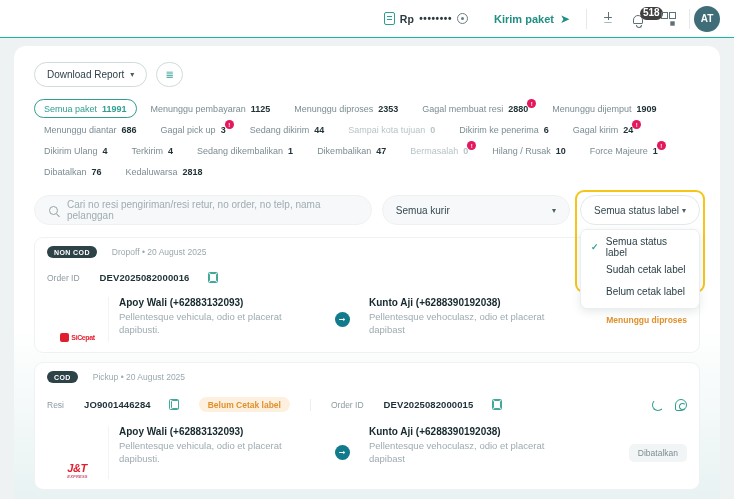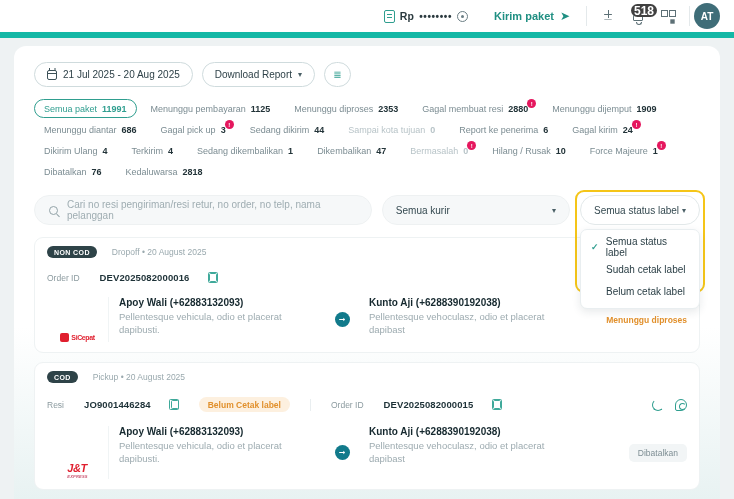--- a/index.html
+++ b/index.html
@@ -9,21 +9,21 @@
     background: #e9eef0;
     overflow: hidden;
   }
   .app { width: 734px; height: 499px; position: relative; background:#eef2f3; }
 
   
   .topbar {
     height: 38px; background: #ffffff;
     display: flex; align-items: center; justify-content: flex-end;
     padding-right: 14px; gap: 0px;
-    border-bottom: 6px solid #14b8a6;
+    border-bottom: 1px solid #14b8a6;
   }
   .wallet { display:flex; align-items:center; gap:5px; padding:0 10px; }
   .wallet-ico { width:11px; height:13px; border:1.2px solid #2f9e8f; border-radius:2px; position:relative; }
   .wallet-ico:after{ content:""; position:absolute; left:2px; top:3px; width:5px; height:1.2px; background:#2f9e8f; box-shadow:0 3px 0 #2f9e8f;}
   .wallet-rp { font-size:10.5px; color:#2b3a3f; font-weight:600; letter-spacing:.2px;}
   .wallet-dots { font-size:10px; color:#2b3a3f; letter-spacing:.6px; font-weight:700; }
   .eye { width:11px; height:11px; border:1.2px solid #6b7e84; border-radius:50%; position:relative;}
   .eye:after{content:"";position:absolute;left:3.1px;top:3.1px;width:3.2px;height:3.2px;border-radius:50%;background:#6b7e84;}
   .kirim { display:flex; align-items:center; gap:6px; padding:0 16px; }
   .kirim-txt { font-size:11px; font-weight:700; color:#1f8f82; }
@@ -31,22 +31,22 @@
   .divline { width:1px; height:20px; background:#e4e9eb; }
   .icons { display:flex; align-items:center; gap:16px; padding:0 15px; }
   .dl-ico { width:13px; height:13px; position:relative; }
   .dl-ico:before{content:"";position:absolute;left:5.5px;top:0;width:1.4px;height:8px;background:#5d7076;}
   .dl-ico:after{content:"";position:absolute;left:2.2px;top:4.6px;width:8px;height:1.4px;background:#5d7076;transform:rotate(0);
     border-radius:1px; box-shadow:0 5px 0 -0.2px #5d7076;}
   .bell-wrap { position:relative; width:14px; height:14px; }
   .bell { width:10px;height:9px;border:1.3px solid #5d7076;border-radius:5px 5px 1px 1px;position:absolute;left:2px;top:3px;}
   .bell:after{content:"";position:absolute;left:2px;top:9px;width:4px;height:2px;border:1.3px solid #5d7076;border-top:none;border-radius:0 0 3px 3px;}
   .badge {
-    position:absolute; top:-5px; left:0; min-width:17px; height:13px; padding:0 3px;
-    background:#404040; color:#fff; font-size:12px; font-weight:700;
+    position:absolute; top:-5px; left:9px; min-width:17px; height:13px; padding:0 3px;
+    background:#404040; color:#fff; font-size:10px; font-weight:700;
     border-radius:7px; display:flex; align-items:center; justify-content:center; line-height:1;
   }
   .qr { width:13px; height:13px; position:relative;}
   .qr:before,.qr:after{content:"";position:absolute;width:5px;height:5px;border:1.3px solid #5d7076;}
   .qr:before{left:0;top:0; box-shadow: 8px 8px 0 -1.3px #5d7076, 0 8px 0 -3.7px #5d7076;}
   .qr:after{left:8px;top:0;}
   .avatar {
     width:26px;height:26px;border-radius:50%;background:#3f6d78;color:#fff;
     font-size:10px;font-weight:700;display:flex;align-items:center;justify-content:center;
     margin-left:4px;
@@ -219,24 +219,20 @@
     <div class="divline"></div>
     <div class="avatar">AT</div>
   </div>
 
   <div class="panel">
 
     <div class="panel-head">
       <div class="head-row">
         <div class="head-ctrls">
           <div class="pill">
-            <span class="cal"></span>
-            <span>21 Jul 2025 - 20 Aug 2025</span>
-          </div>
-          <div class="pill">
             <span>Download Report</span>
             <span class="chev">▾</span>
           </div>
           <div class="sq-btn">
             <span>≣</span>
           </div>
         </div>
       </div>
     </div>
 
@@ -273,21 +269,21 @@
         </div>
         <div class="chip">
           <span>Sedang dikirim</span>
           <span class="cnt">44</span>
         </div>
         <div class="chip dim">
           <span>Sampai kota tujuan</span>
           <span class="cnt">0</span>
         </div>
         <div class="chip">
-          <span>Report ke penerima</span>
+          <span>Dikirim ke penerima</span>
           <span class="cnt">6</span>
         </div>
         <div class="chip">
           <span>Gagal kirim</span>
           <span class="cnt">24</span>
           <span class="dot">!</span>
         </div>
         <div class="chip">
           <span>Dikirim Ulang</span>
           <span class="cnt">4</span>

